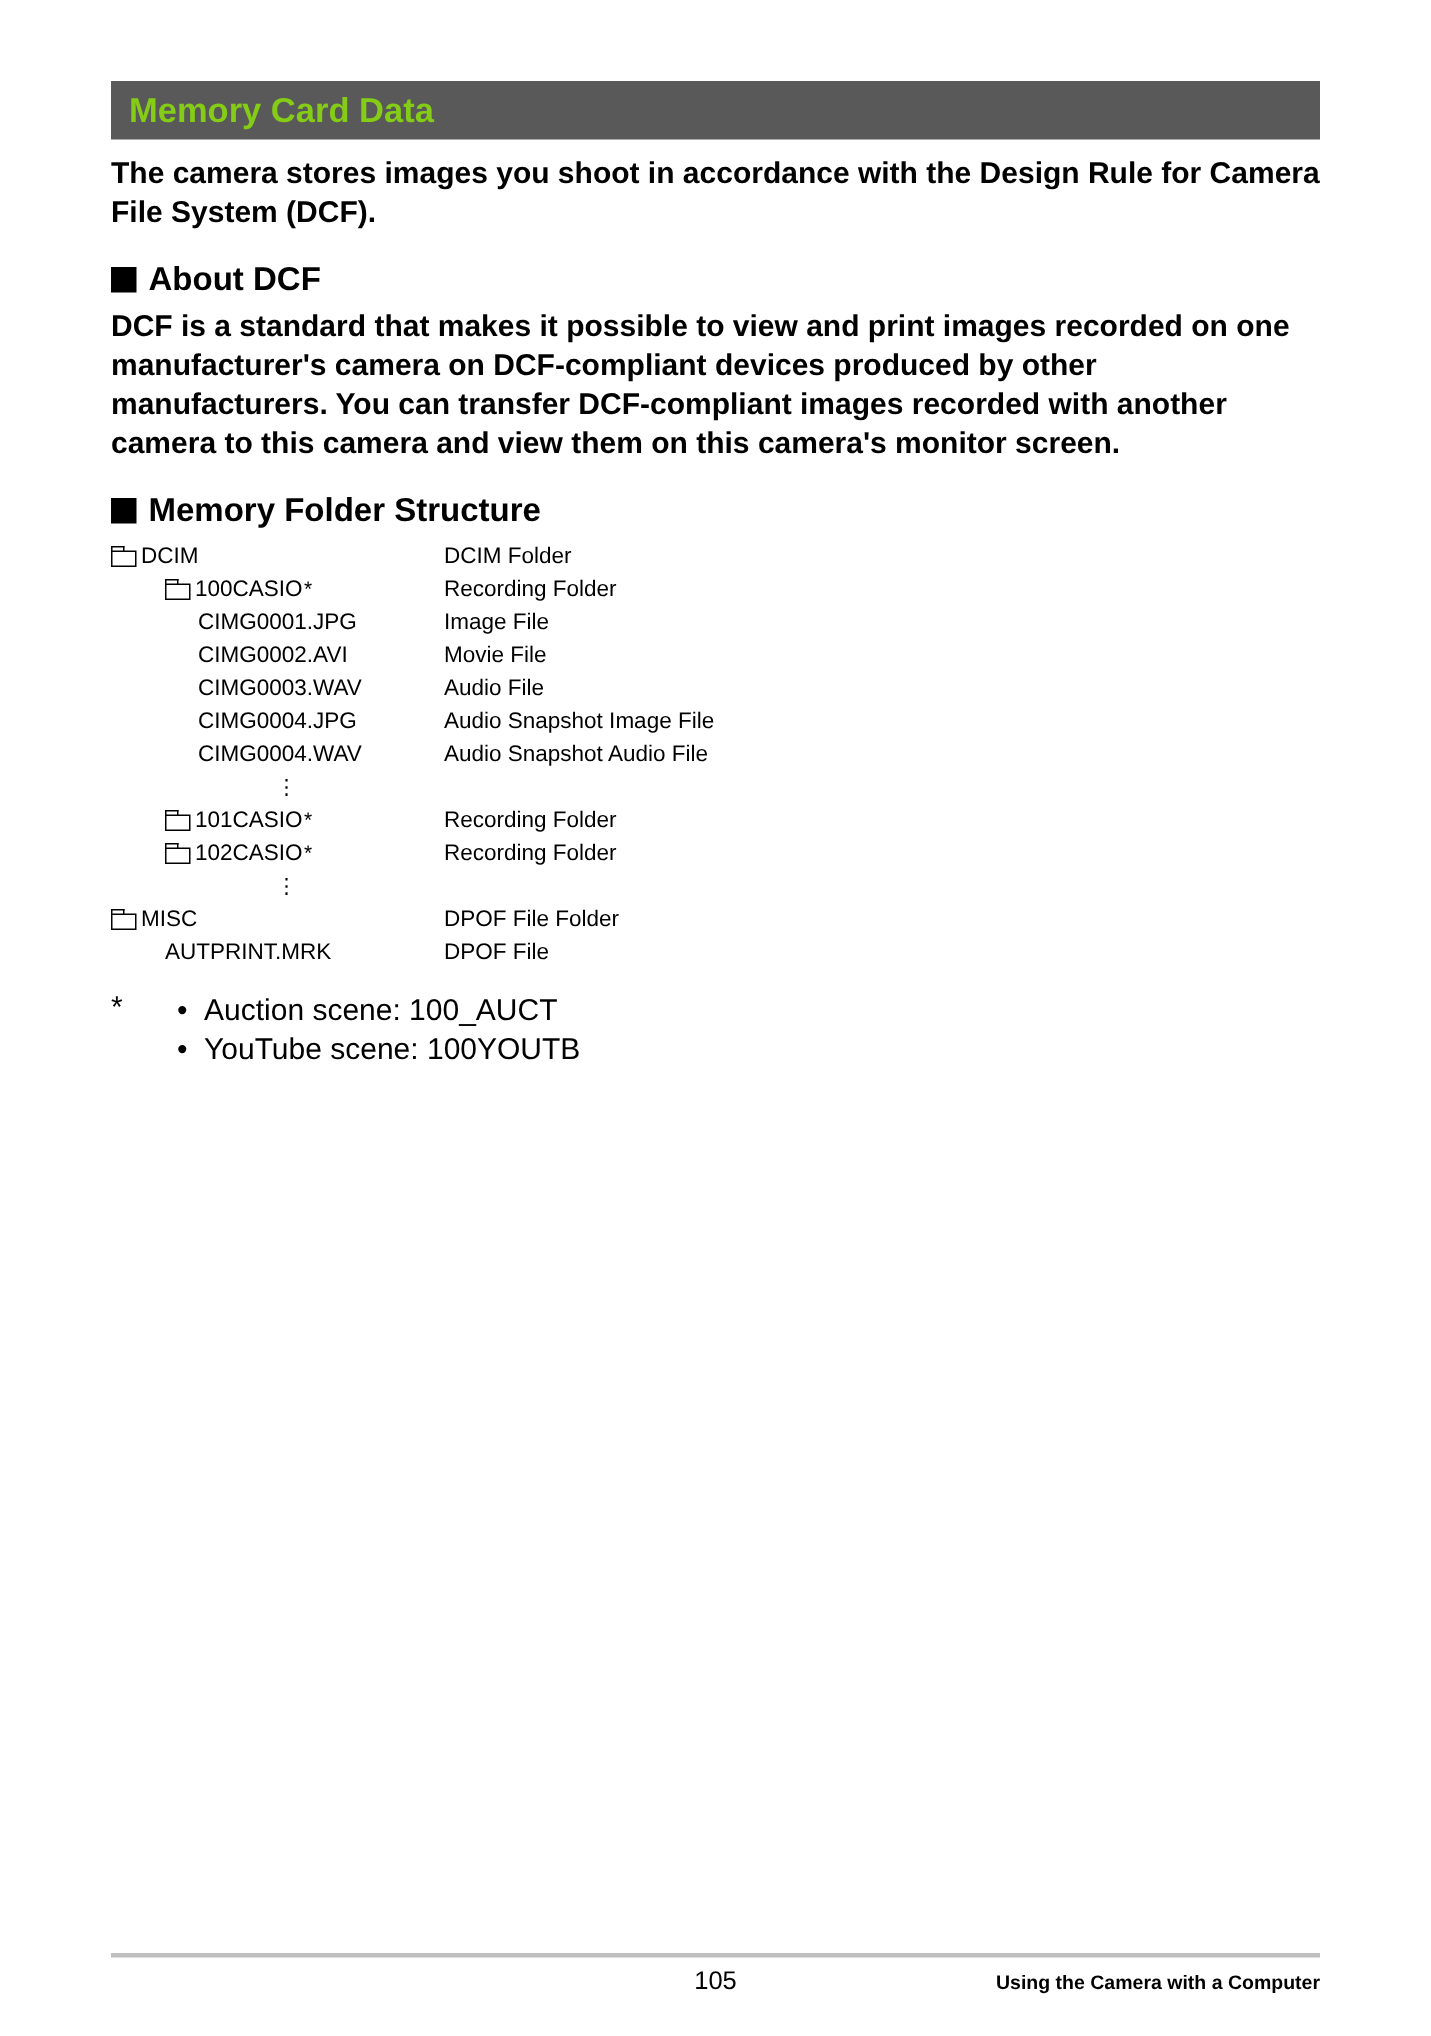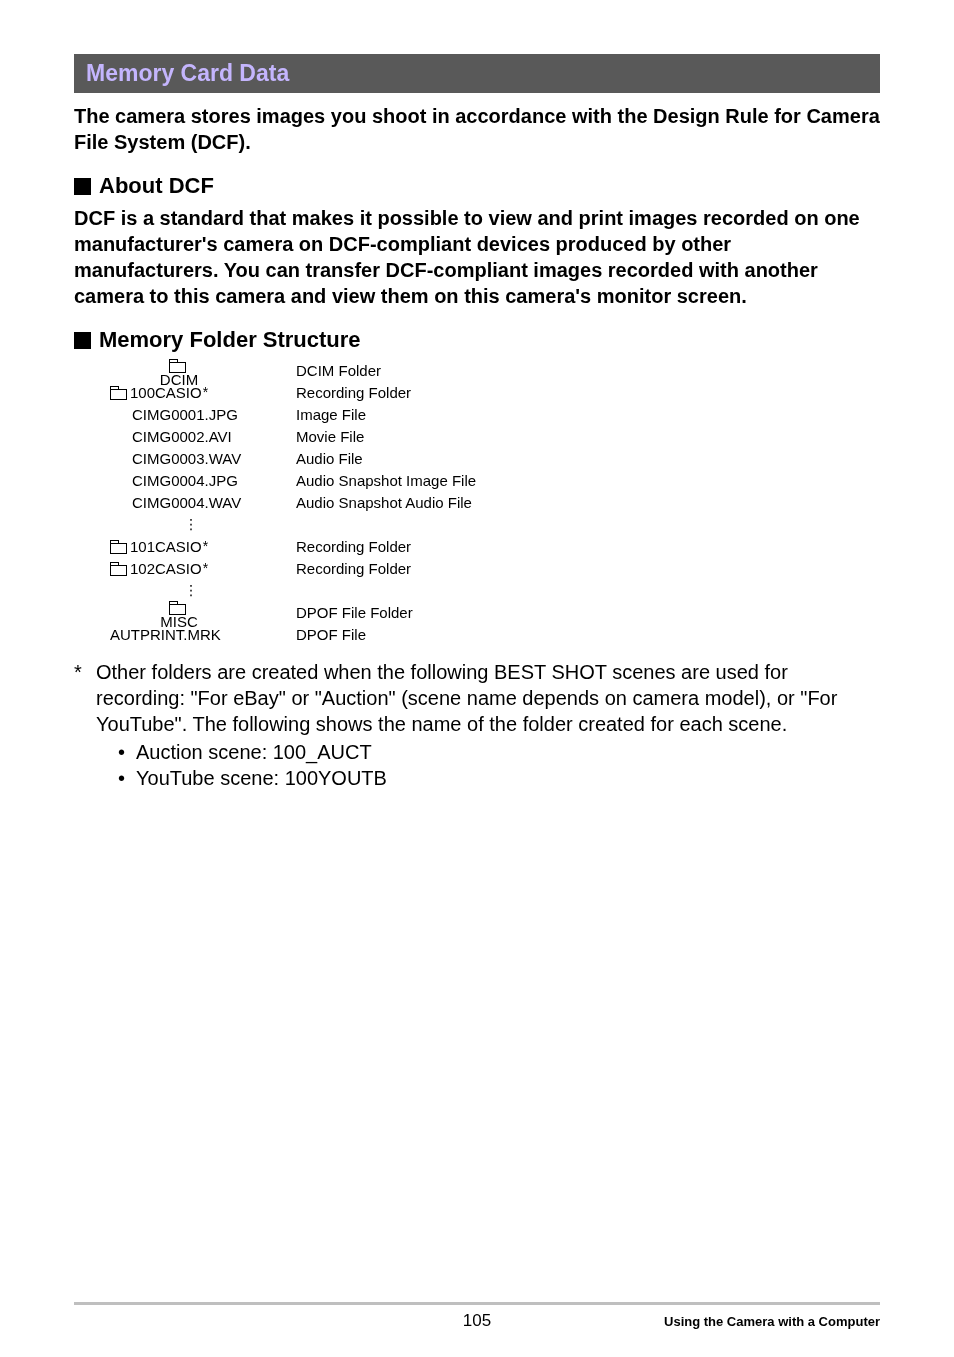--- a/index.html
+++ b/index.html
@@ -7,21 +7,21 @@
     width: 954px;
     height: 1357px;
     background: #fff;
     font-family: Arial, Helvetica, sans-serif;
     color: #000;
     position: relative;
     padding: 54px 74px 0 74px;
   }
   .section-header {
     background: #595959;
-    color: #c4b5fd;
+    color: #84cc16;
     font-size: 23px;
     font-weight: bold;
     padding: 6px 12px;
     margin-bottom: 10px;
   }
   .body-text {
     font-size: 20px;
     line-height: 1.3;
     margin-bottom: 18px;
     font-weight: bold;
@@ -48,21 +48,21 @@
     margin-bottom: 14px;
   }
   .tree-col { width: 210px; }
   .desc-col { }
   .tree-row, .desc-row {
     display: flex;
     align-items: center;
     height: 22px;
     font-size: 15px;
   }
-  .indent0 { padding-left: 0px; flex-direction: column; }
+  .indent0 { padding-left: 0px; }
   .indent1 { padding-left: 36px; }
   .indent2 { padding-left: 58px; }
   .indent1b { padding-left: 36px; text-align: right; }
   .folder-icon {
     display: inline-block;
     width: 16px;
     height: 12px;
     position: relative;
     margin-right: 4px;
     flex-shrink: 0;
@@ -219,21 +219,20 @@
     <div class="desc-row">Recording Folder</div>
     <div class="desc-row"></div>
     <div class="desc-row">DPOF File Folder</div>
     <div class="desc-row">DPOF File</div>
   </div>
 </div>
 
 <div class="footnote">
   <div class="star">*</div>
   <div class="footnote-body">
-    <span>Other folders are created when the following BEST SHOT scenes are used for recording: "For eBay" or "Auction" (scene name depends on camera model), or "For YouTube". The following shows the name of the folder created for each scene.</span>
     <ul class="bullet-list">
       <li>Auction scene: 100_AUCT</li>
       <li>YouTube scene: 100YOUTB</li>
     </ul>
   </div>
 </div>
 
 <div class="footer-rule"></div>
 <div class="pagenum">105</div>
 <div class="footer">Using the Camera with a Computer</div>

